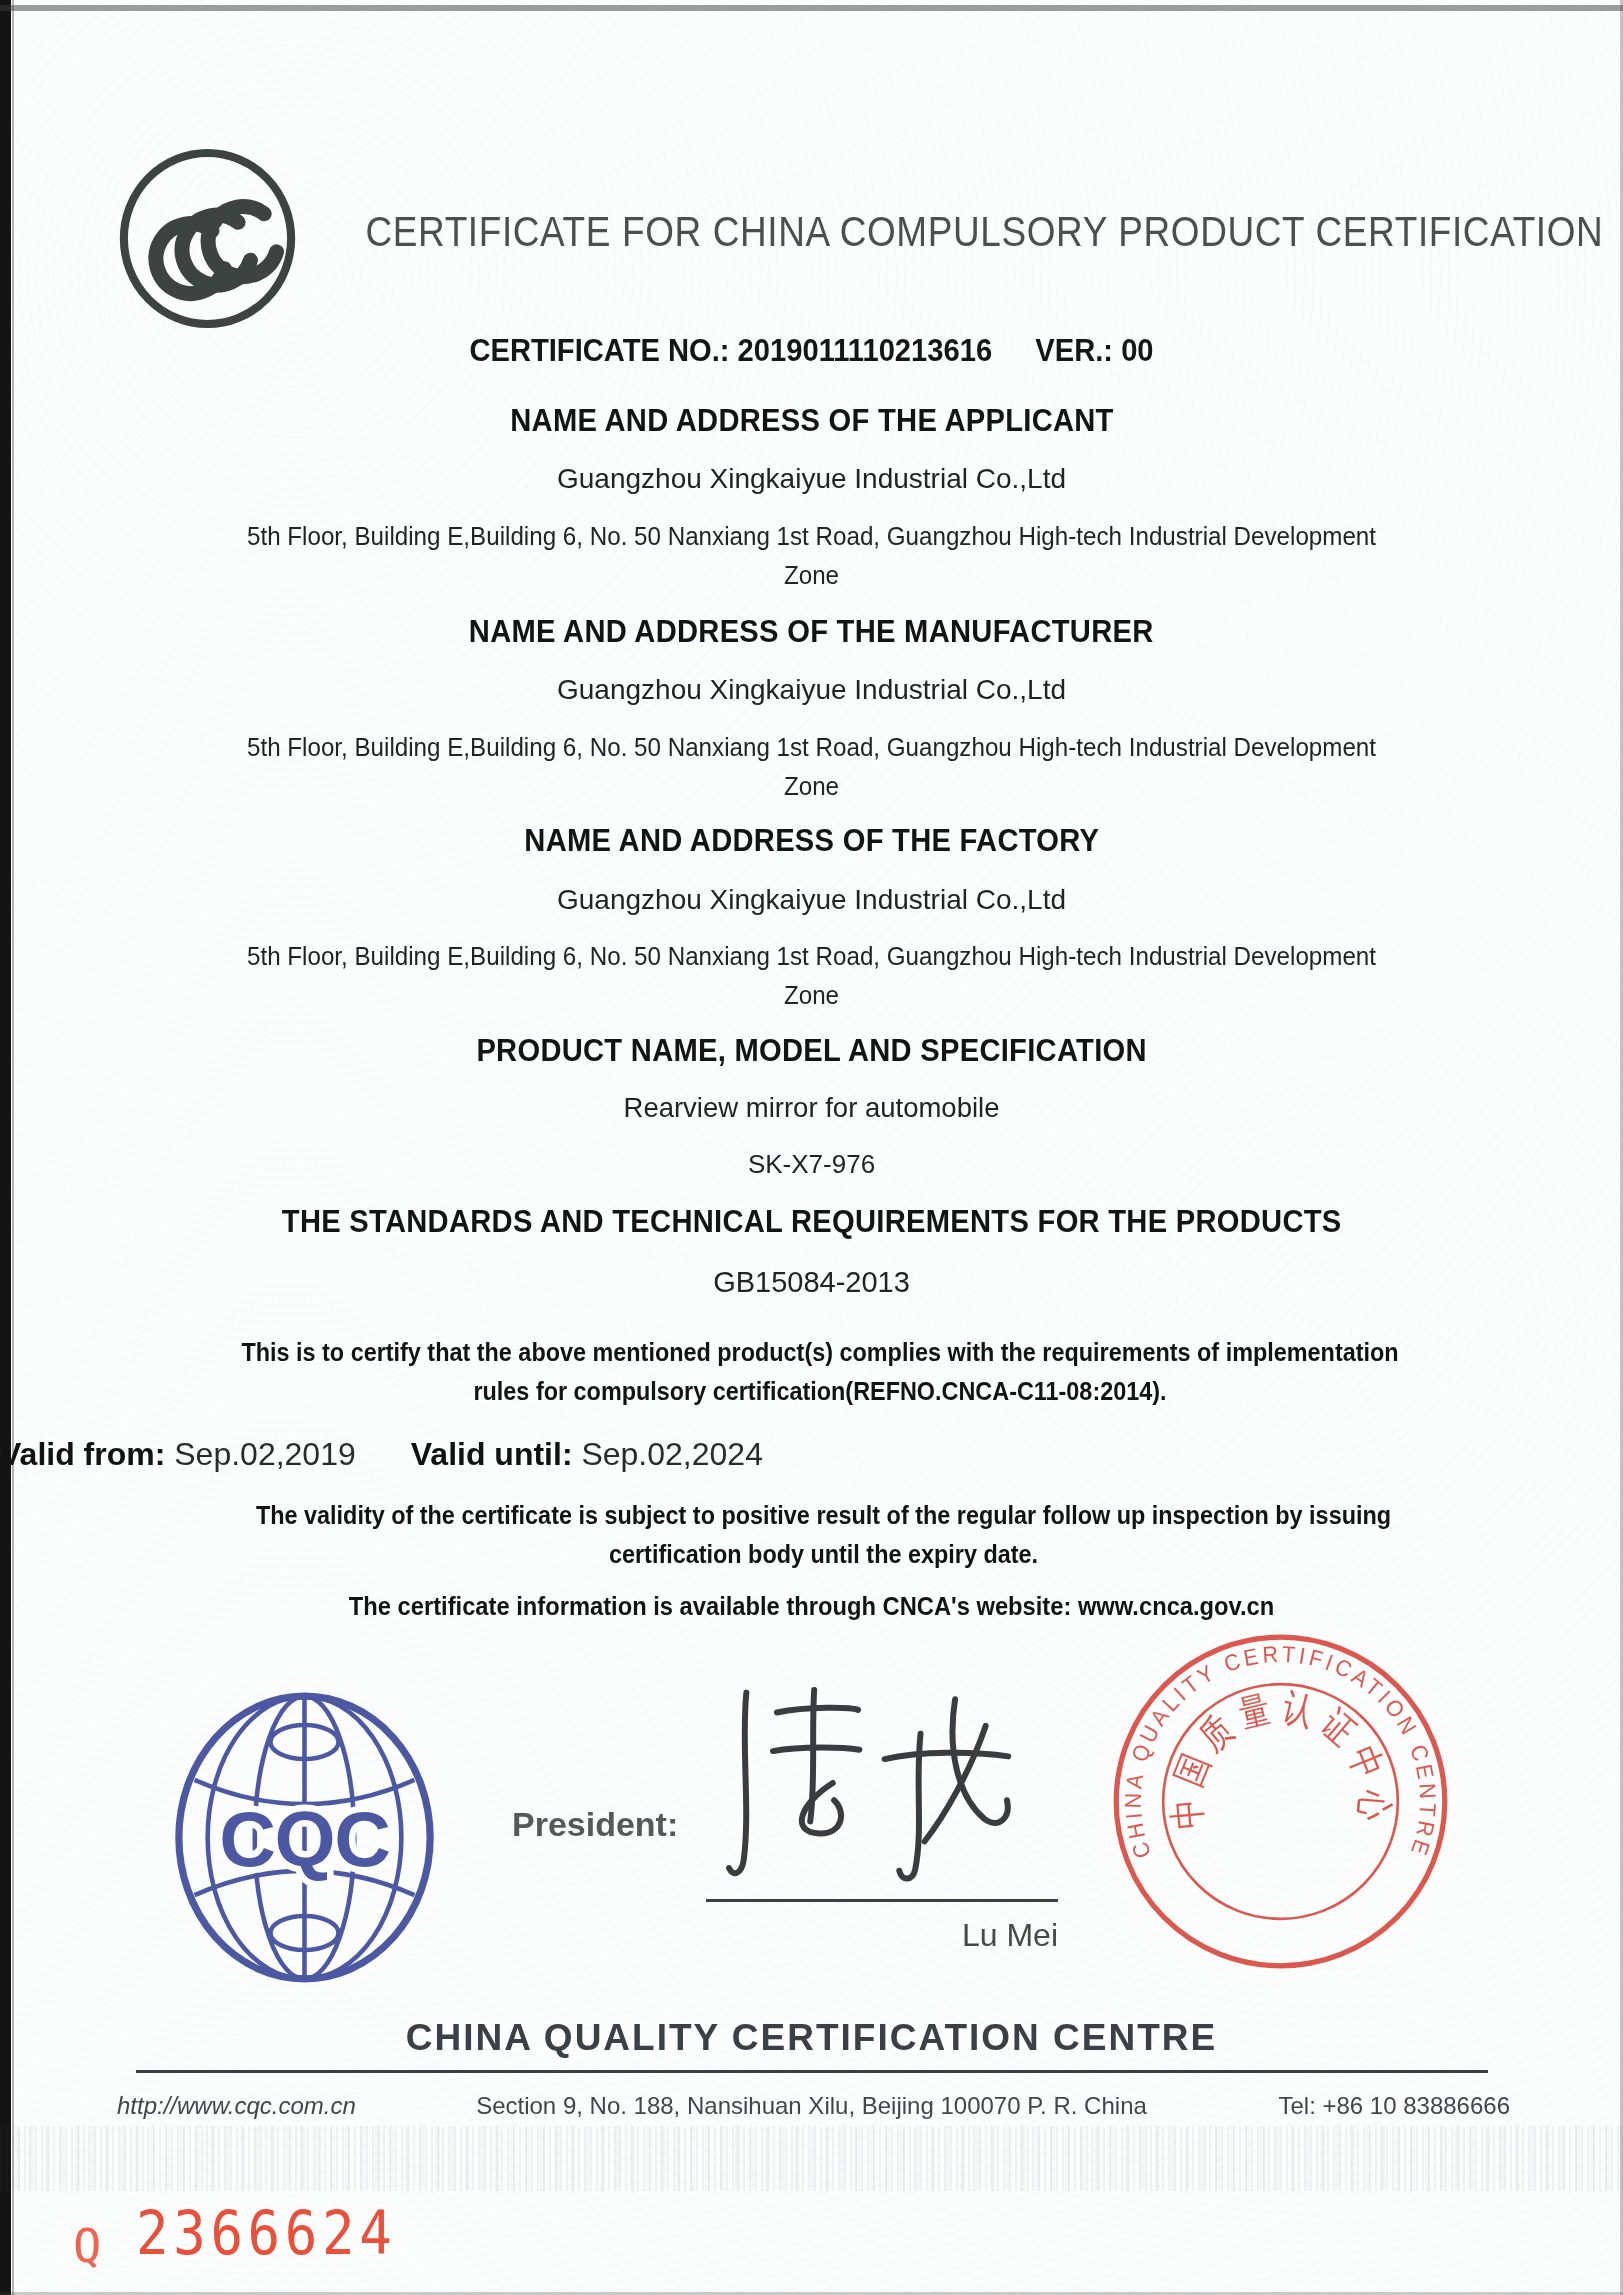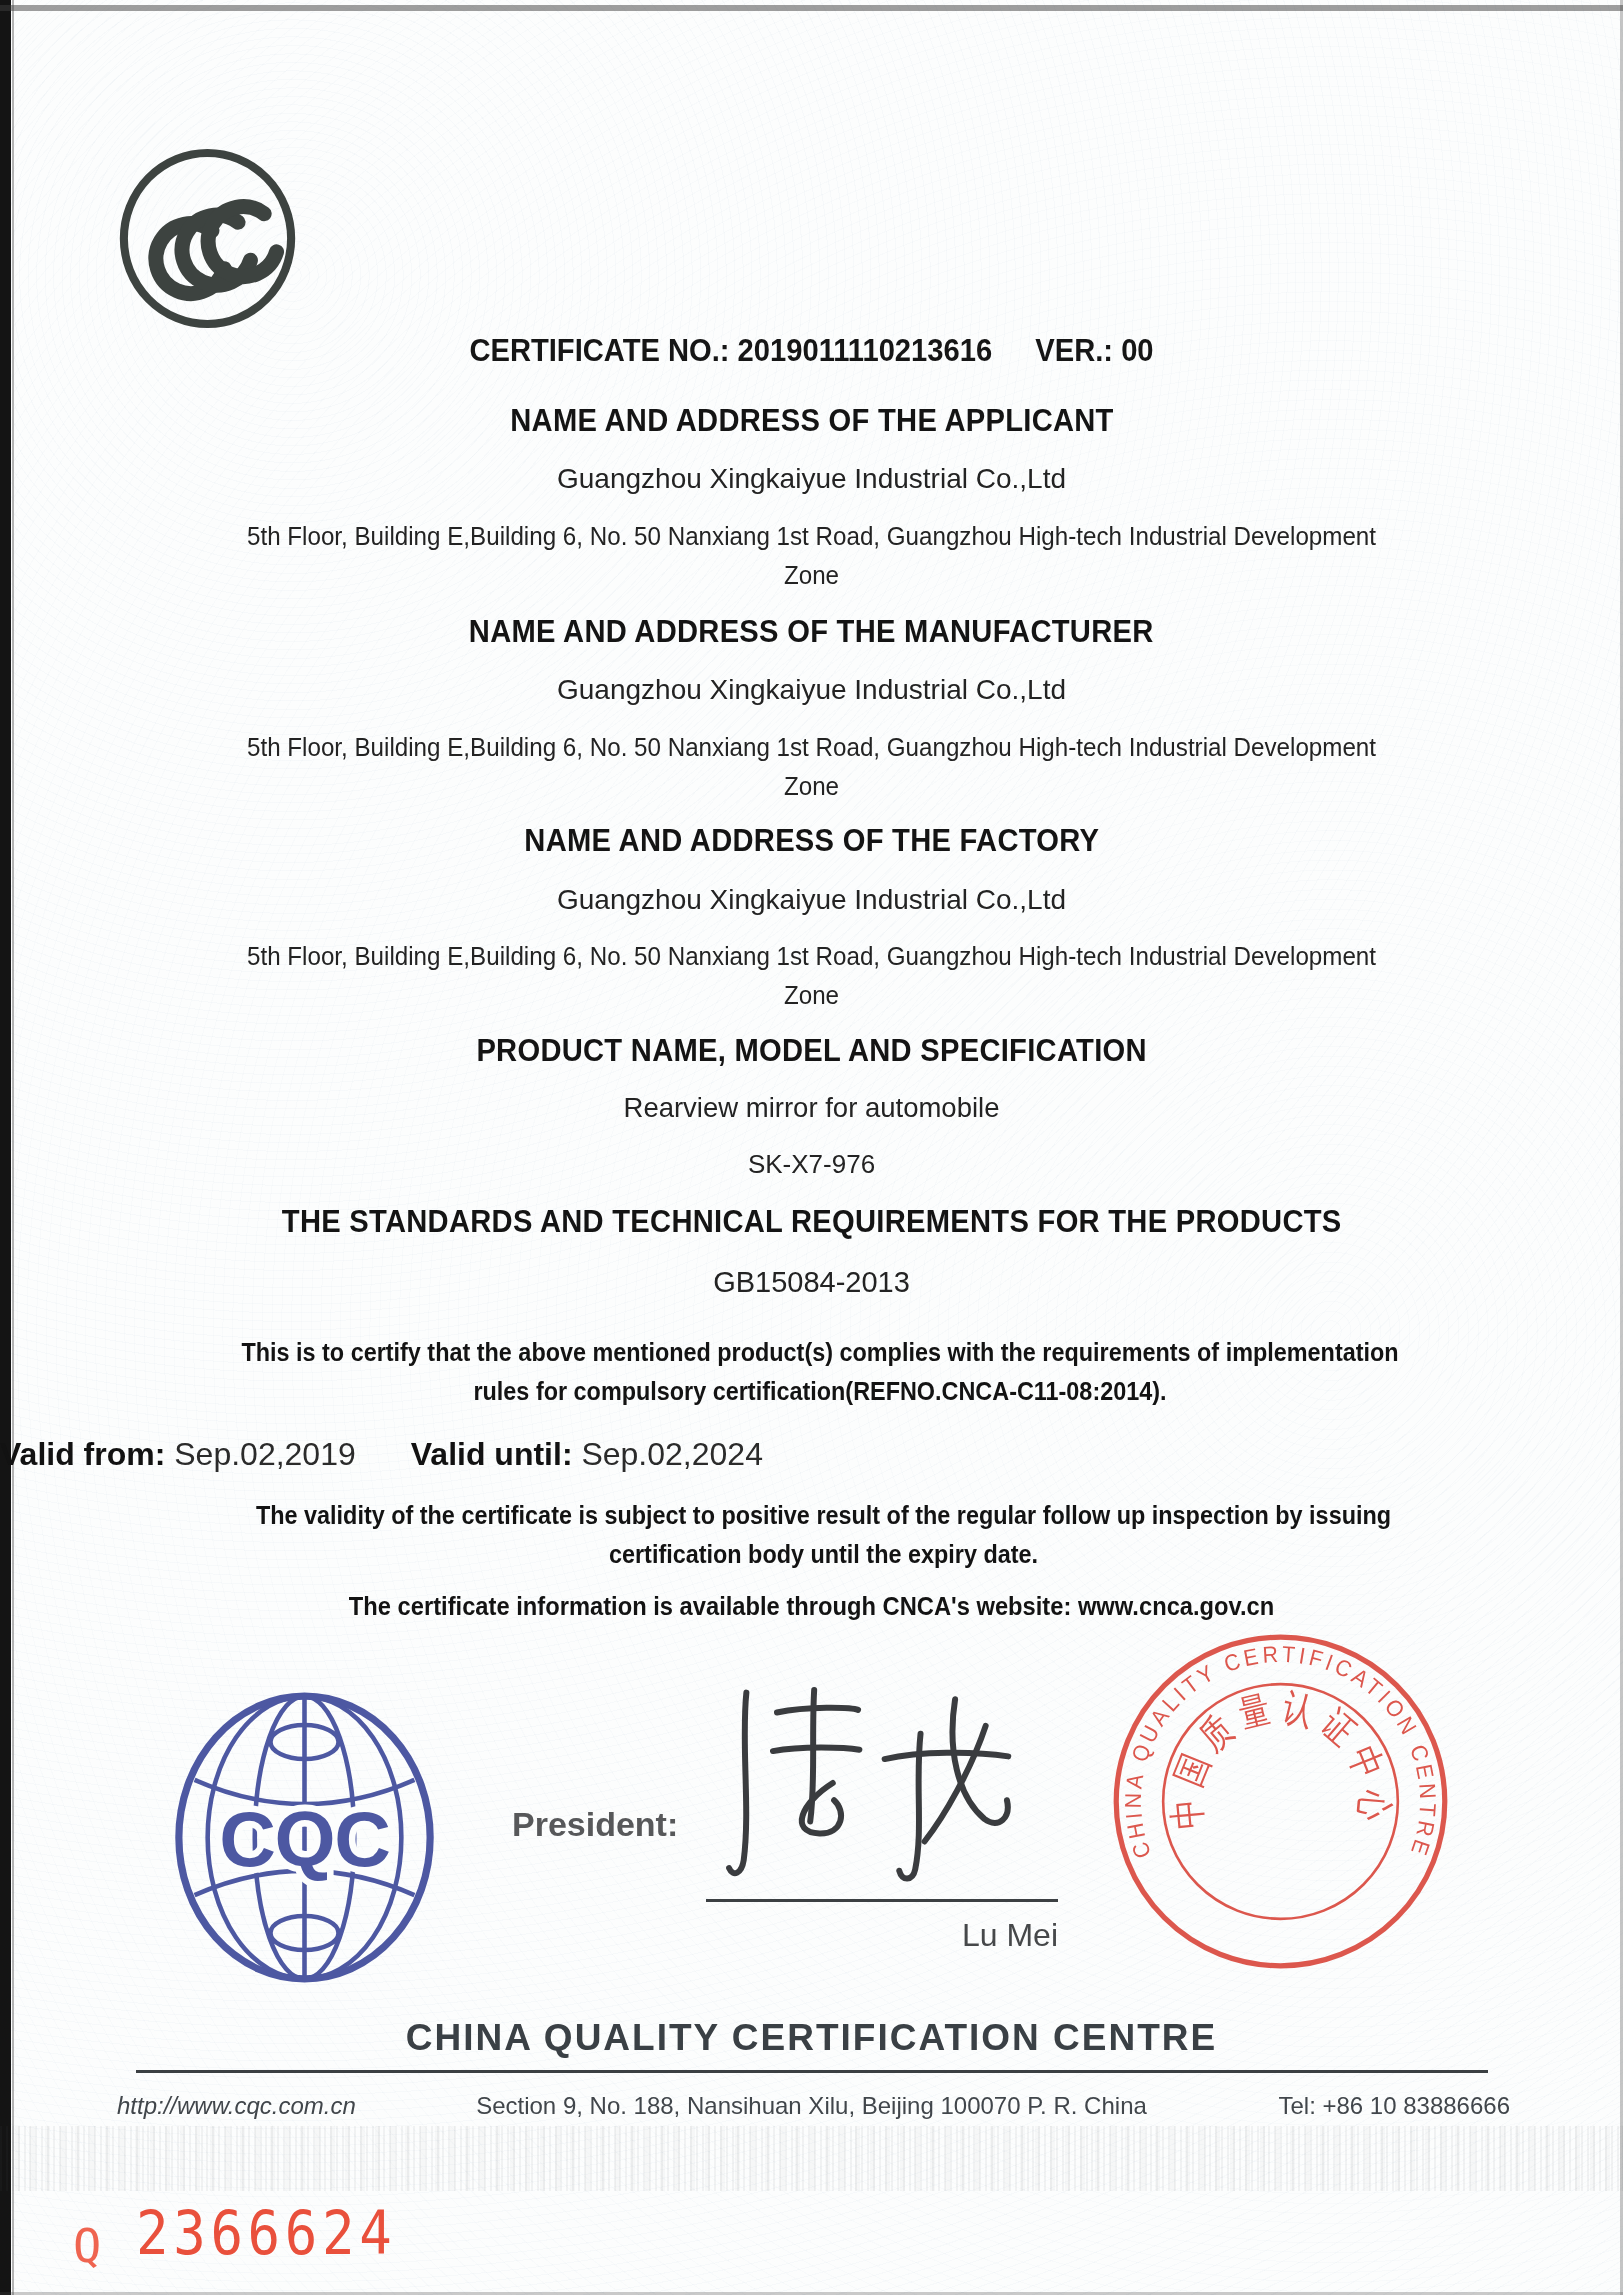--- a/index.html
+++ b/index.html
@@ -60,20 +60,23 @@
 
   <svg class="abs" style="left:117px;top:148px;" width="181" height="181" viewBox="0 0 290 290">
     <ellipse cx="145" cy="145" rx="134" ry="137" fill="none" stroke="#3d4340" stroke-width="13"></ellipse>
     <g transform="rotate(-18 165 162)" fill="none" stroke="#3d4340" stroke-width="24" stroke-linecap="round">
       <path d="M 161.9 194.1 A 56 56 0 1 1 161.9 129.9"></path>
       <path d="M 205.9 194.1 A 56 56 0 1 1 205.9 129.9"></path>
       <path d="M 249.9 194.1 A 56 56 0 1 1 249.9 129.9"></path>
     </g>
   </svg>
 
+  <div class="abs centered" style="top:208px;left:281px;right:52px;">
+    <span class="cond88 title">CERTIFICATE FOR CHINA COMPULSORY PRODUCT CERTIFICATION</span>
+  </div>
 
   <div class="abs centered" style="top:333px;">
     <span class="cond certnorow">
       <span class="certno">CERTIFICATE NO.: 2019011110213616</span>
       <span class="certno">VER.: 00</span>
     </span>
   </div>
 
   <div class="abs centered" style="top:403px;">
     <span class="cond heading">NAME AND ADDRESS OF THE APPLICANT</span>

